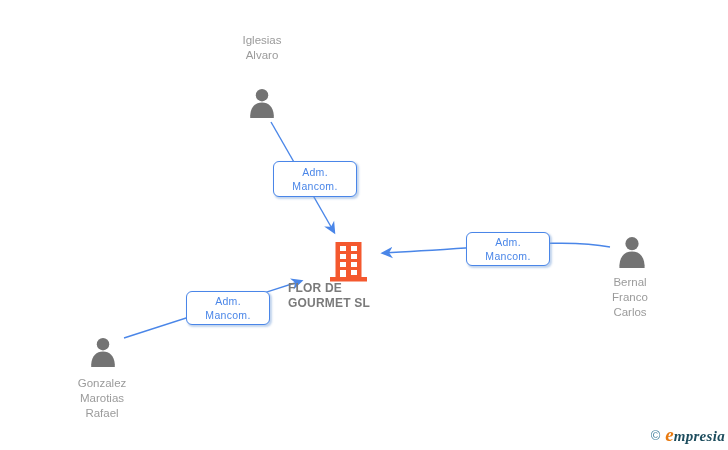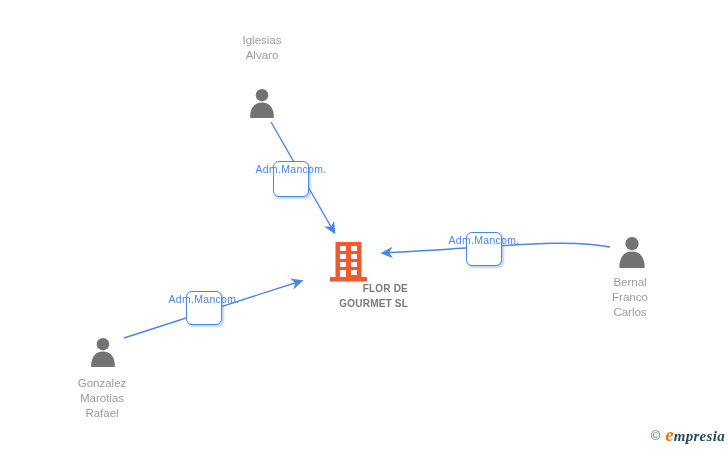--- a/index.html
+++ b/index.html
@@ -29,32 +29,32 @@
   .person-icon{position:absolute;width:30px;height:30px;display:block;}
   .person-icon svg{display:block;width:100%;height:100%;}
   .person-icon .fill{fill:var(--person-gray);}
 
   .building-icon{position:absolute;left:330px;top:242px;width:37px;height:40px;display:block;}
   .building-icon svg{display:block;width:100%;height:100%;}
   .b-orange{fill:var(--building-orange);}
   .b-white{fill:#ffffff;}
 
   .company-name{
-    position:absolute;left:288px;top:281px;width:120px;text-align:right;
-    color:var(--company-gray);font-size:10px;font-weight:bold;line-height:15px;
+    position:absolute;left:288px;top:281px;width:120px;text-align:left;
+    color:var(--company-gray);font-size:12px;font-weight:bold;line-height:15px;
     letter-spacing:0.2px;
   }
   .company-name span{display:block;}
 
   .edge-label{
-    position:absolute;width:36px;height:34px;background:#fff;
+    position:absolute;width:84px;height:34px;background:#fff;
     border:1.6px solid var(--arrow-blue);border-radius:6px;
     box-shadow:1.5px 1.5px 2px rgba(120,160,215,0.45);
     color:var(--arrow-blue);font-size:10.5px;line-height:14px;
-    text-align:center;display:flex;flex-direction:row;justify-content:center;
+    text-align:center;display:flex;flex-direction:column;justify-content:center;
     letter-spacing:0.3px;box-sizing:border-box;
   }
   .edge-label span{display:block;}
 
   .logo{
     position:absolute;right:3px;bottom:4px;white-space:nowrap;
     font-family:"Liberation Serif",serif;
   }
   .logo .copy{color:var(--logo-teal);font-size:13px;font-family:"Liberation Sans",sans-serif;vertical-align:1px;}
   .logo .brand-e{color:var(--logo-orange);font-size:19px;font-style:italic;font-weight:bold;margin-left:5px;}

